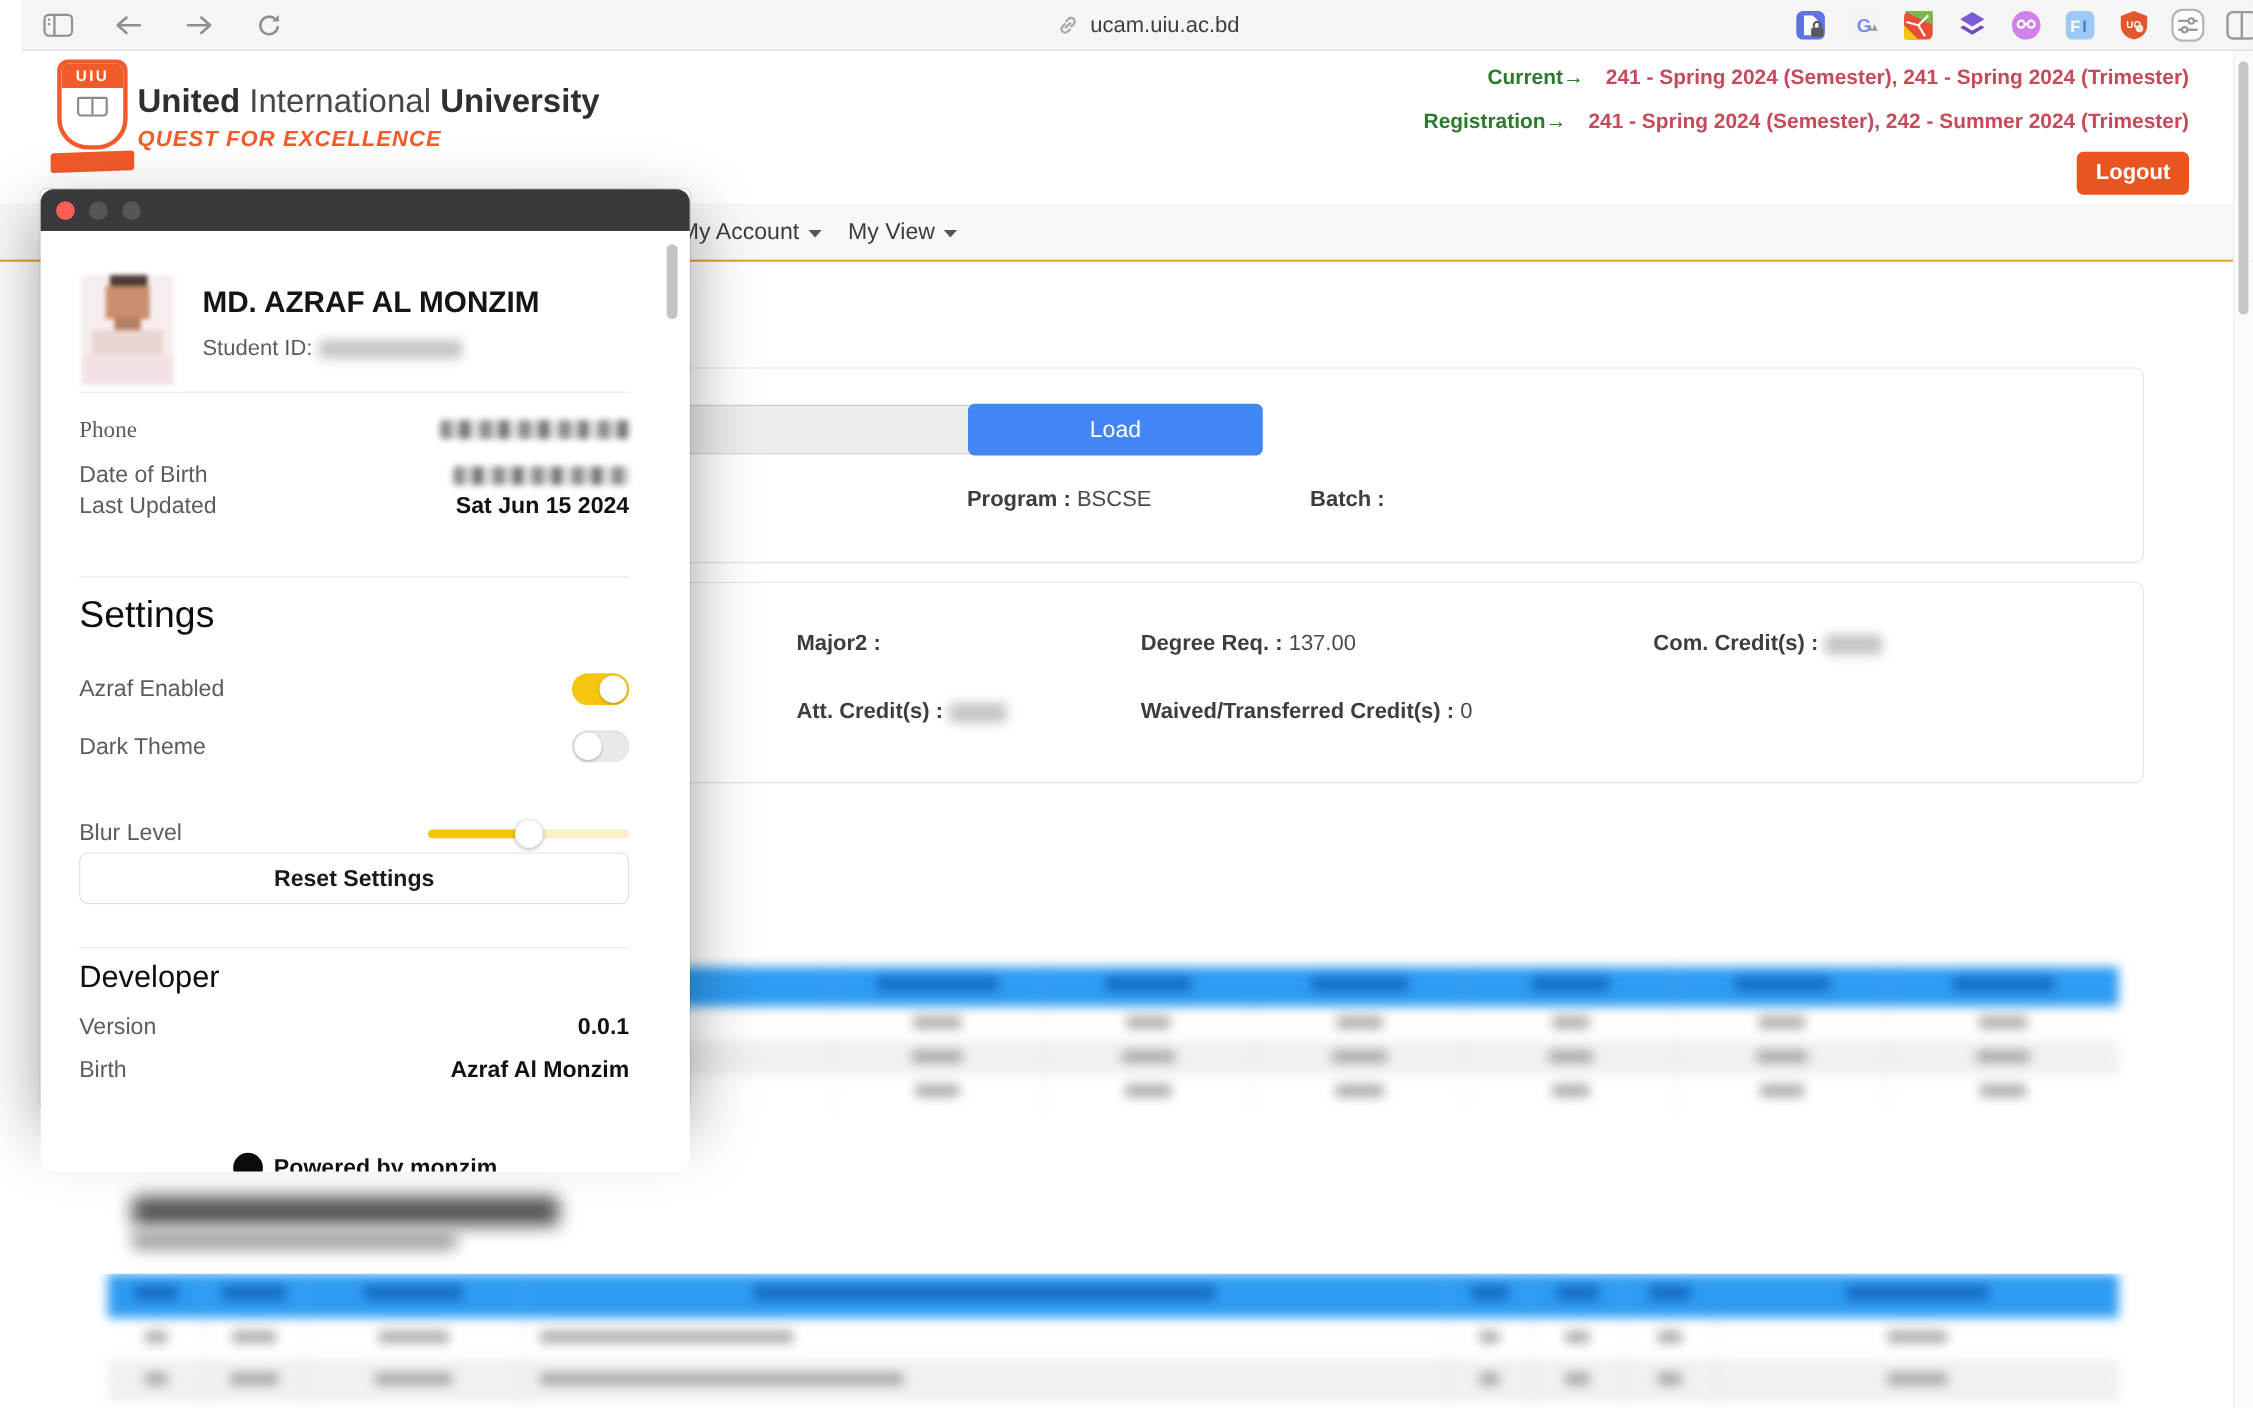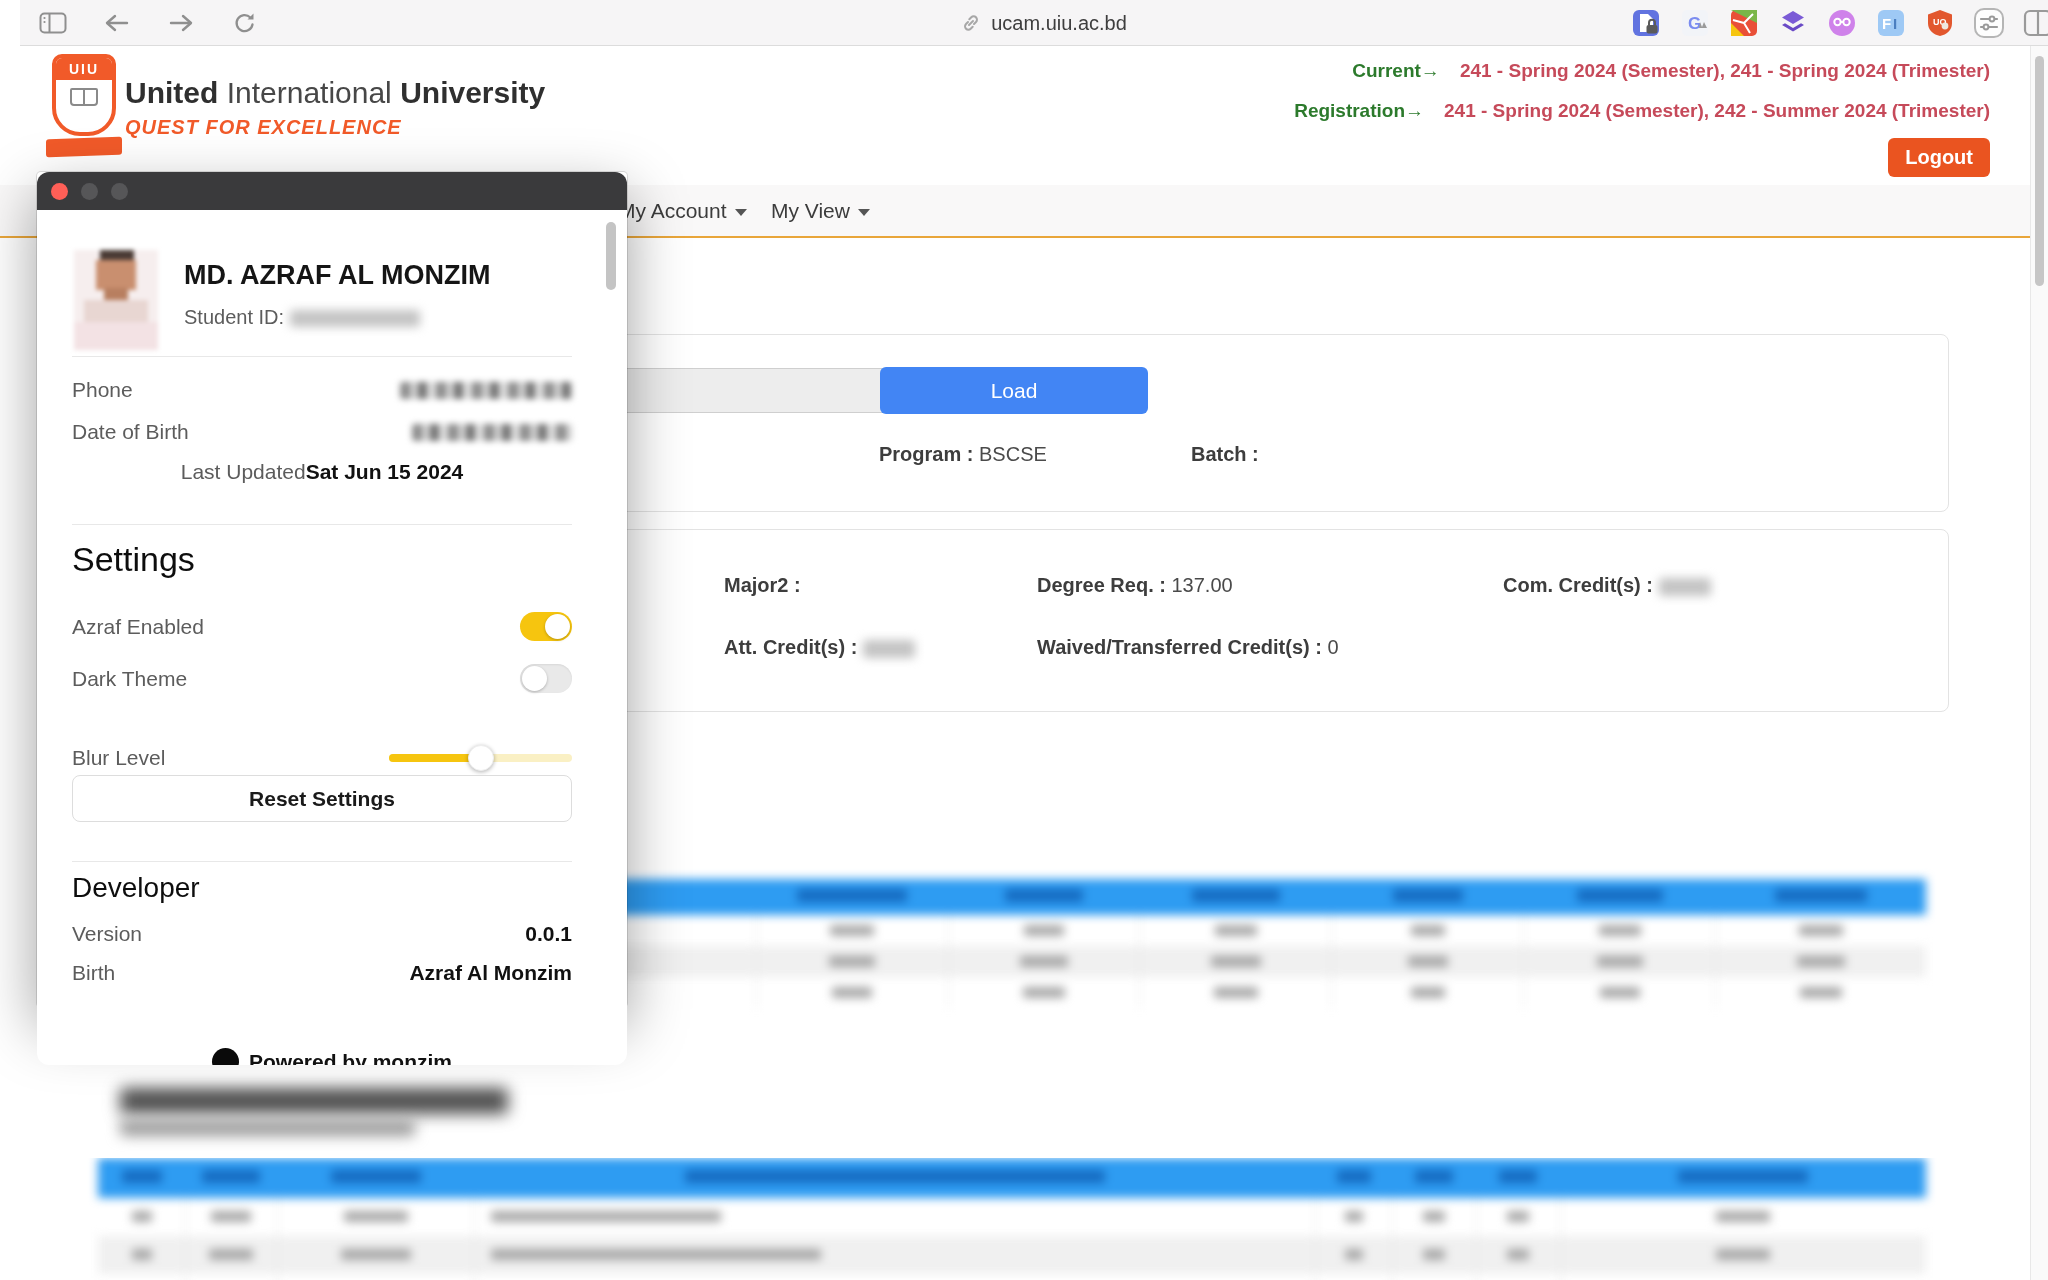--- a/index.html
+++ b/index.html
@@ -283,29 +283,29 @@
       <div style="left:22px;top:10px;width:40px;height:30px;background:#c98f6f;"></div>
       <div style="left:30px;top:38px;width:24px;height:14px;background:#b87f60;"></div>
       <div style="left:10px;top:50px;width:64px;height:30px;background:#e8d6d2;"></div>
       <div style="left:0;top:72px;width:84px;height:28px;background:#f3e2e4;"></div>
     </div>
     <div class="pp-name">MD. AZRAF AL MONZIM</div>
     <div class="pp-sid"><span>Student ID:</span> <span class="soft" style="width:130px;height:17px;"></span></div>
 
     <div class="pp-hr" style="top:146px;"></div>
 
-    <div class="pp-row" style="top:168px;">
+    <div class="pp-row" style="top:168px;font-family:Liberation Serif, serif;">
       <span class="pp-label">Phone</span>
       <span class="pix" style="width:172px;height:17px;"></span>
     </div>
     <div class="pp-row" style="top:210px;">
       <span class="pp-label">Date of Birth</span>
       <span class="pix" style="width:160px;height:17px;"></span>
     </div>
-    <div class="pp-row" style="top:250px;justify-content:center;">
+    <div class="pp-row" style="top:238px;">
       <span class="pp-label">Last Updated</span>
       <span class="pp-strong">Sat Jun 15 2024</span>
     </div>
 
     <div class="pp-hr" style="top:314px;"></div>
 
     <div class="pp-h2" style="top:330px; font-size:34px;">Settings</div>
 
     <div class="pp-row" style="top:402px;">
       <span class="pp-label">Azraf Enabled</span>

